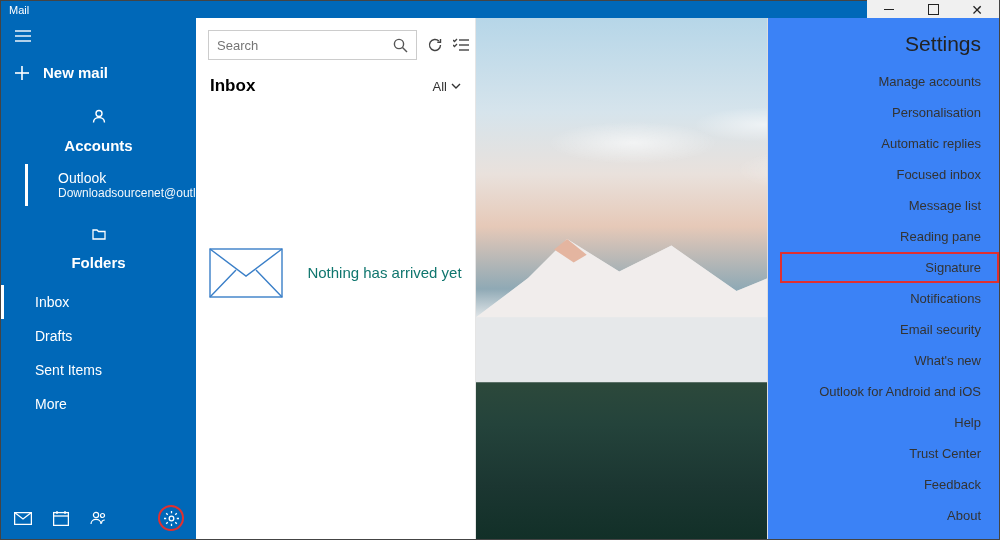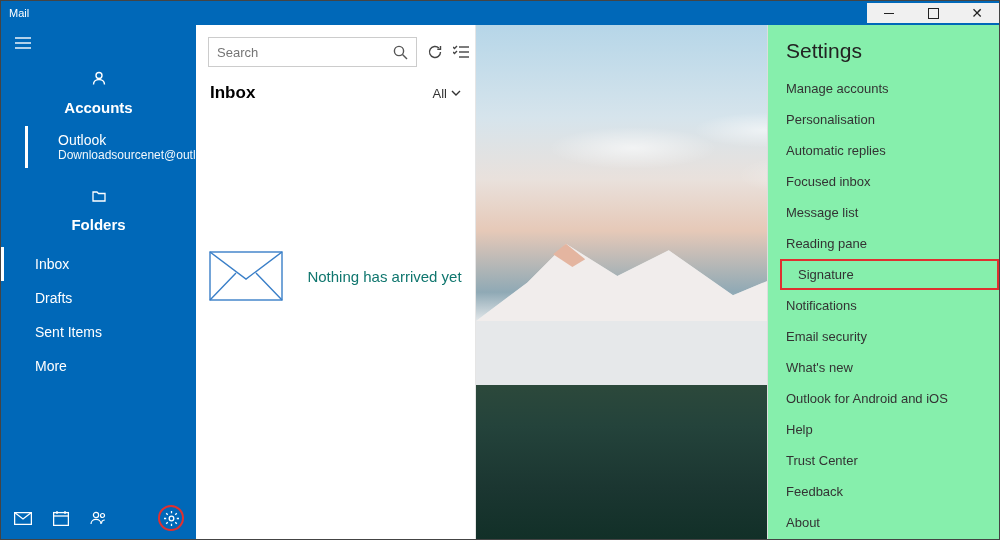--- a/index.html
+++ b/index.html
@@ -1,21 +1,21 @@
 <!DOCTYPE html>
 <html><head>
 <meta charset="utf-8">
 <style>
   * { box-sizing: border-box; margin: 0; padding: 0; font-family: "Segoe UI", -apple-system, sans-serif; }
   html, body { width: 1000px; height: 540px; overflow: hidden; background: #fff; }
 
   .app { display: flex; flex-direction: column; width: 1000px; height: 540px; border: 1px solid #444; }
 
   
-  .titlebar { height: 24px; background: #0068b8; display: flex; align-items: center; color: #fff; font-size: 11px; }
+  .titlebar { height: 17px; background: #0068b8; display: flex; align-items: center; color: #fff; font-size: 11px; }
   .titlebar .title { padding-left: 8px; flex: 1; }
   .titlebar .wctl { width: 44px; height: 20px; display: flex; align-items: center; justify-content: center; color: #222; background: #f0f0f0; }
   .titlebar .wctl.min::before { content: ""; width: 10px; border-top: 1px solid #222; }
   .titlebar .wctl.max::before { content: ""; width: 9px; height: 9px; border: 1px solid #222; }
   .titlebar .wctl.close { font-size: 14px; line-height: 1; }
   .titlebar .right { display: flex; background: #f0f0f0; }
 
   .body { flex: 1; display: flex; min-height: 0; position: relative; }
 
   
@@ -53,21 +53,21 @@
   .sky { position: absolute; inset: 0; background: linear-gradient(to bottom,
       #b6d6e8 0%, #d6e4ec 18%, #e9e1dc 30%, #e6c9b8 40%, #8fa9b5 52%,
       #e8ebed 58%, #cfd6d9 62%, #2e4a3b 68%, #24433b 78%, #1b3631 90%, #123028 100%); }
   .mtn { position: absolute; left: 0; right: 0; top: 40%; height: 30%; }
   .clouds { position:absolute; left:0; right:0; top:10%; height:35%; background:
       radial-gradient(ellipse 120px 30px at 30% 40%, rgba(255,255,255,.6), transparent 70%),
       radial-gradient(ellipse 150px 35px at 70% 55%, rgba(255,255,255,.5), transparent 70%),
       radial-gradient(ellipse 100px 25px at 55% 30%, rgba(255,255,255,.55), transparent 70%); }
 
   
-  .settings { position: absolute; right: 0; top: 0; bottom: 0; width: 232px; background: #86efac; border-left: 1px solid #ddd; padding: 14px 0 10px; overflow-y: auto; }
+  .settings { position: absolute; right: 0; top: 0; bottom: 0; width: 232px; background: #3b82f6; border-left: 1px solid #ddd; padding: 14px 0 10px; overflow-y: auto; text-align: right; }
   .settings .hdr { font-size: 21px; font-weight: 400; padding: 0 18px 10px; color: #222; }
   .settings .sitem { font-size: 13px; color: #333; padding: 8px 18px; cursor: default; }
   .settings .sitem.hl { border: 2px solid #e03030; padding: 6px 16px; margin-left: 12px; }
 
   svg { display: block; }
 </style>
 </head>
 <body>
 
 <div class="app">
@@ -83,20 +83,29 @@
 
   <div class="body">
 
     <div class="sidebar">
       <div class="ham">
         <svg width="16" height="12" viewBox="0 0 16 12" stroke="#fff" stroke-width="1.4">
             <line x1="0" y1="1" x2="16" y2="1"></line>
             <line x1="0" y1="6" x2="16" y2="6"></line>
             <line x1="0" y1="11" x2="16" y2="11"></line>
           </svg>
+      </div>
+      <div class="newmail">
+        <span class="ico">
+          <svg width="14" height="14" viewBox="0 0 14 14" stroke="#fff" stroke-width="1.6">
+              <line x1="7" y1="0" x2="7" y2="14"></line>
+              <line x1="0" y1="7" x2="14" y2="7"></line>
+            </svg>
+        </span>
+        <span>New mail</span>
       </div>
 
       <div class="section">
         <span class="ico">
           <svg width="14" height="14" viewBox="0 0 14 14" fill="none" stroke="#fff" stroke-width="1.4">
               <circle cx="7" cy="4.5" r="3"></circle>
               <path d="M1.5 13.5c0-3 2.5-5 5.5-5s5.5 2 5.5 5"></path>
             </svg>
         </span>
         <span>Accounts</span>

